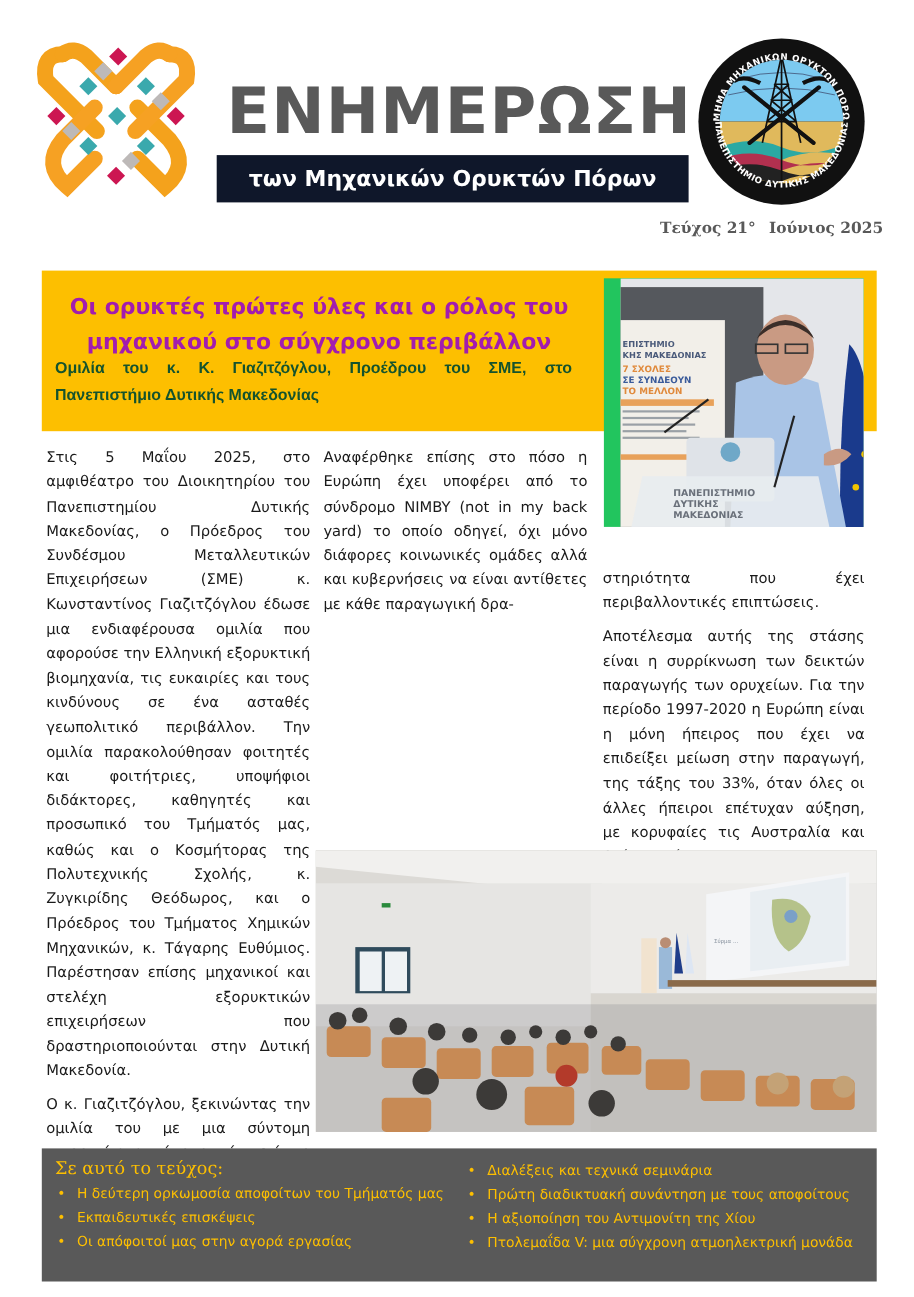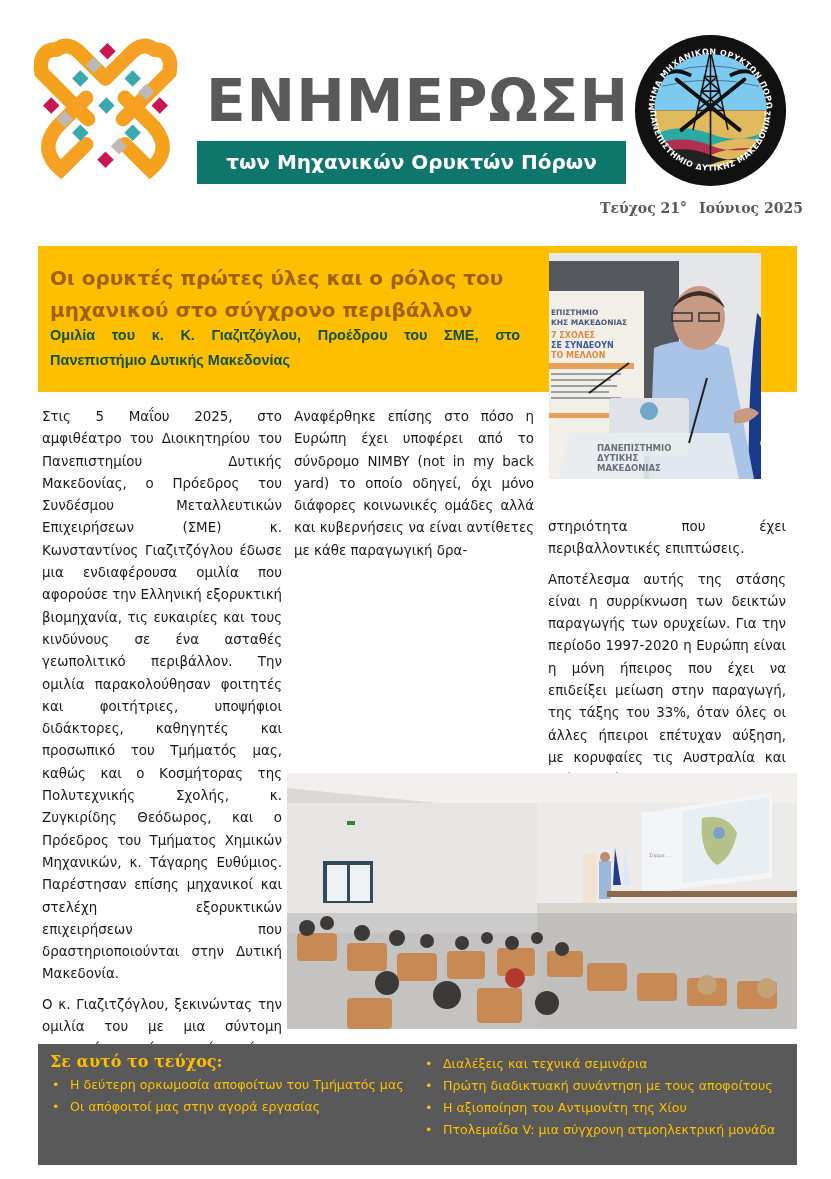--- a/index.html
+++ b/index.html
@@ -1,40 +1,40 @@
 <!DOCTYPE html>
 <html><head>
 <meta charset="utf-8">
 <style>
   * { box-sizing: border-box; margin: 0; padding: 0; }
   html, body { width: 831px; height: 1179px; background: #ffffff; overflow: hidden; }
   body { position: relative; font-family: "Liberation Sans", "DejaVu Sans", sans-serif; color: #1a1a1a; }
 
   .logo-left { position: absolute; left: 28px; top: 30px; width: 155px; height: 155px; }
   .masthead-title { position: absolute; left: 206px; top: 70px; font-family: "DejaVu Sans", sans-serif; font-weight: bold; font-size: 58px; letter-spacing: 1px; color: #595959; line-height: 62px; }
-  .masthead-sub { position: absolute; left: 197px; top: 141px; width: 429px; height: 43px; background: #0f766e; color: #ffffff; font-family: "DejaVu Sans", sans-serif; font-weight: bold; font-size: 20px; line-height: 43px; text-align: center; }
+  .masthead-sub { position: absolute; left: 197px; top: 141px; width: 429px; height: 43px; background: #0f172a; color: #ffffff; font-family: "DejaVu Sans", sans-serif; font-weight: bold; font-size: 20px; line-height: 43px; text-align: center; }
   .logo-right { position: absolute; left: 633px; top: 33px; width: 155px; height: 155px; }
   .issue-line { position: absolute; left: 600px; top: 200px; width: 190px; text-align: right; font-family: "DejaVu Serif", serif; font-weight: bold; font-size: 14px; color: #595959; white-space: nowrap; }
   .issue-line span + span { margin-left: 12px; }
 
   .banner { position: absolute; left: 38px; top: 246px; width: 759px; height: 146px; background: #fdbf00; }
-  .banner-title { position: absolute; left: 50px; top: 262px; width: 480px; font-family: "DejaVu Sans", sans-serif; font-weight: bold; font-size: 20px; line-height: 32px; color: #a16207; }
+  .banner-title { position: absolute; left: 50px; top: 262px; width: 480px; font-family: "DejaVu Sans", sans-serif; font-weight: bold; font-size: 20px; line-height: 32px; color: #a21caf; text-align: center; }
   .banner-sub { position: absolute; left: 50px; top: 323px; width: 470px; font-family: Liberation Sans, sans-serif; font-weight: bold; font-size: 14.5px; line-height: 25px; color: #14532d; text-align: justify; }
 
-  .photo-speaker { position: absolute; left: 549px; top: 253px; width: 212px; height: 226px; overflow: hidden; background: #5eead4; }
+  .photo-speaker { position: absolute; left: 549px; top: 253px; width: 236px; height: 226px; overflow: hidden; background: #22c55e; padding-left: 15px; }
   .photo-audience { position: absolute; left: 287px; top: 773px; width: 510px; height: 256px; overflow: hidden; background: #d8d6d2; }
 
   .col { position: absolute; font-family: "DejaVu Sans", sans-serif; font-size: 13.4px; line-height: 22.3px; color: #1a1a1a; text-align: justify; }
   .col p { margin-bottom: 8px; text-align: justify; }
   .col1 { left: 42px; top: 406px; width: 240px; }
   .col2 { left: 294px; top: 406px; width: 240px; }
   .col3 { left: 548px; top: 516px; width: 238px; }
 
   .toc { position: absolute; left: 38px; top: 1044px; width: 759px; height: 121px; background: #595959; }
-  .toc-title { position: absolute; left: 50px; top: 1052px; font-family: "DejaVu Serif", serif; font-weight: bold; font-size: 16px; color: #fdbf00; }
+  .toc-title { position: absolute; left: 50px; top: 1052px; font-family: "DejaVu Serif", serif; font-weight: normal; font-size: 16px; color: #fdbf00; }
   .toc-list { position: absolute; list-style: none; font-family: "DejaVu Sans", sans-serif; font-size: 12.6px; line-height: 22px; color: #fdbf00; }
   .toc-list li { position: relative; padding-left: 20px; white-space: nowrap; }
   .toc-list li::before { content: "•"; position: absolute; left: 2px; top: 0; color: #fdbf00; }
   .toc-left { left: 50px; top: 1074px; }
   .toc-right { left: 423px; top: 1053px; }
 </style>
 </head>
 <body>
 
 <div class="logo-left">
@@ -227,20 +227,21 @@
         <circle cx="480" cy="215" r="10"></circle>
       </g>
     <circle cx="228" cy="205" r="10" fill="#b33a2a"></circle>
   </svg>
 </div>
 
 <div class="toc"></div>
 <div class="toc-title">Σε αυτό το τεύχος:</div>
 <ul class="toc-list toc-left">
   <li>Η δεύτερη ορκωμοσία αποφοίτων του Τμήματός μας</li>
+  <li>Εκπαιδευτικές επισκέψεις</li>
   <li>Οι απόφοιτοί μας στην αγορά εργασίας</li>
 </ul>
 <ul class="toc-list toc-right">
   <li>Διαλέξεις και τεχνικά σεμινάρια</li>
   <li>Πρώτη διαδικτυακή συνάντηση με τους αποφοίτους</li>
   <li>Η αξιοποίηση του Αντιμονίτη της Χίου</li>
   <li>Πτολεμαΐδα V: μια σύγχρονη ατμοηλεκτρική μονάδα</li>
 </ul>
 
 </body></html>

